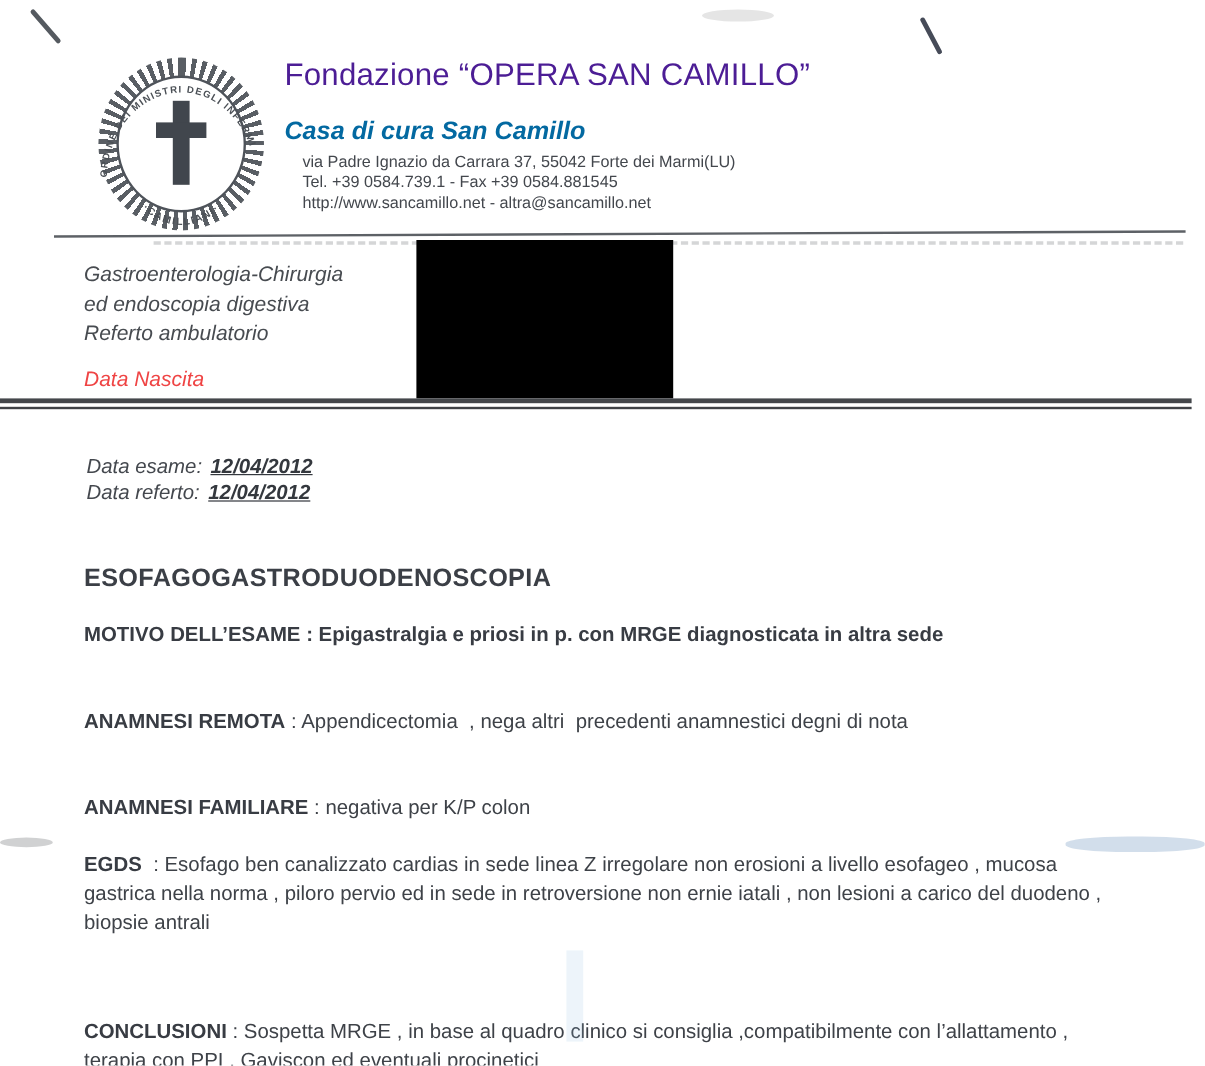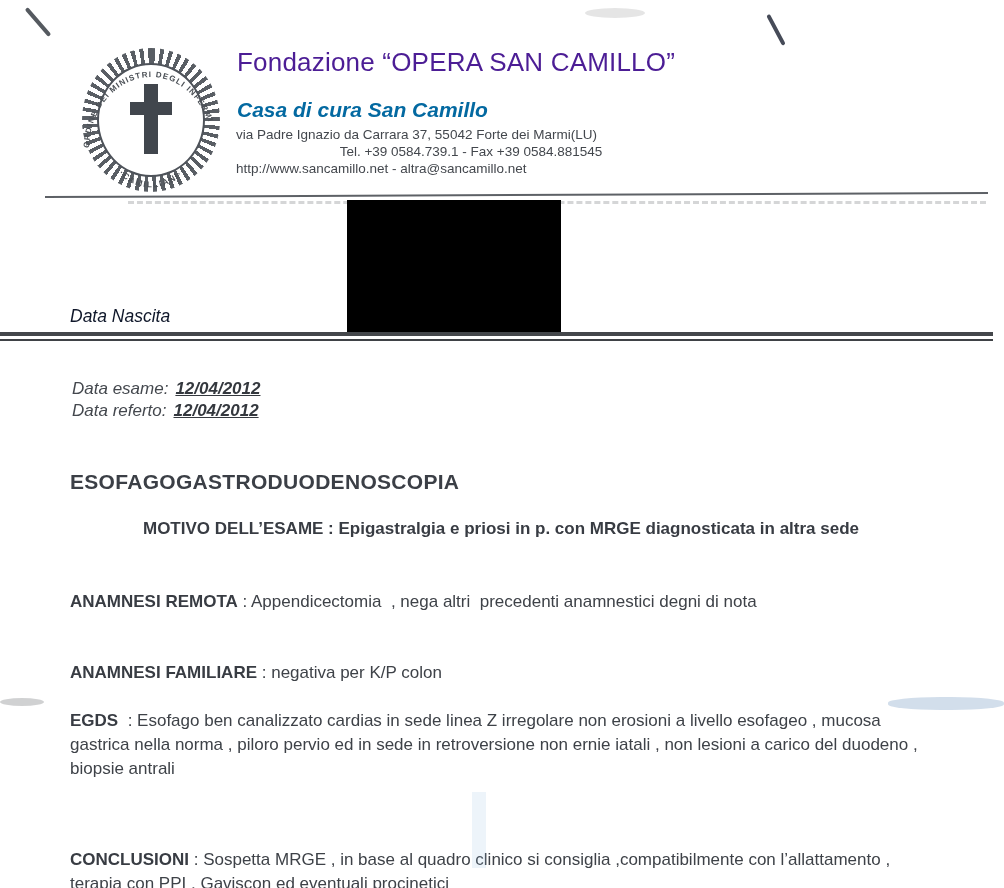--- a/index.html
+++ b/index.html
@@ -44,42 +44,42 @@
   }
   .seal-text .bottom-ring{font-size:8.5px;letter-spacing:1.4px;}
   .foundation-title{
     position:absolute;left:237px;top:47px;width:560px;
     font-size:26px;color:#4c1d95;letter-spacing:0.2px;white-space:nowrap;
   }
   .clinic-name{
     position:absolute;left:237px;top:98px;
     font-size:21px;font-weight:bold;font-style:italic;color:#0369a1;white-space:nowrap;
   }
-  .addr{position:absolute;left:236px;width:470px;font-size:13.5px;line-height:17px;color:#43474d;white-space:nowrap;}
+  .addr{position:absolute;left:252px;width:470px;font-size:13.5px;line-height:17px;color:#43474d;white-space:nowrap;}
   .addr.l1{top:126px;}
-  .addr.l2{top:143px;text-align:center;}
+  .addr.l2{top:143px;}
   .addr.l3{top:160px;}
 
   .header-rule{
     position:absolute;left:45px;top:194px;width:943px;height:2px;background:#5d6166;
     transform:rotate(-0.25deg);
   }
   .header-rule-shadow{
     position:absolute;left:128px;top:201px;width:858px;height:0;
     border-top:3px dashed rgba(105,108,112,0.28);
   }
 
   
   .dept{
     position:absolute;left:70px;top:216px;width:280px;
     font-style:italic;font-size:17.5px;line-height:24.5px;color:#474b50;
   }
   .birth-label{
     position:absolute;left:70px;top:306px;
-    font-style:italic;font-size:17.5px;color:#0f172a;
+    font-style:italic;font-size:17.5px;color:#ef4444;
   }
 
   
   .redaction-box{position:absolute;left:347px;top:200px;width:214px;height:137px;background:#000000;}
 
   
   .double-rule{
     position:absolute;left:0;top:332px;width:993px;height:9px;box-sizing:border-box;
     border-top:4px solid #44474b;border-bottom:2px solid #3f4246;background:#ffffff;
   }
@@ -91,21 +91,21 @@
   
   .report-title{
     position:absolute;left:70px;top:470px;
     font-size:21px;font-weight:bold;letter-spacing:0.3px;color:#3b3f46;
   }
   .para{
     position:absolute;left:70px;width:862px;
     font-size:17px;line-height:24px;color:#3e4248;white-space:pre-wrap;
   }
   .para .lbl{font-weight:bold;color:#383c43;}
-  .para.all-bold{font-weight:bold;color:#383c43;text-align:center;}
+  .para.all-bold{font-weight:bold;color:#383c43;}
   .p-motivo{top:517px;}
   .p-remota{top:590px;}
   .p-familiare{top:661px;}
   .p-egds{top:709px;}
   .p-conclusioni{top:805px;margin-top:43px;}
 </style>
 </head>
 <body>
 
 <div class="page">
@@ -135,20 +135,25 @@
 
   <div class="foundation-title">Fondazione “OPERA SAN CAMILLO”</div>
   <div class="clinic-name">Casa di cura San Camillo</div>
   <div class="addr l1">via Padre Ignazio da Carrara 37, 55042 Forte dei Marmi(LU)</div>
   <div class="addr l2">Tel. +39 0584.739.1 - Fax +39 0584.881545</div>
   <div class="addr l3">http://www.sancamillo.net - altra@sancamillo.net</div>
 
   <div class="header-rule"></div>
   <div class="header-rule-shadow"></div>
 
+  <div class="dept">
+    <div>Gastroenterologia-Chirurgia</div>
+    <div>ed endoscopia digestiva</div>
+    <div>Referto ambulatorio</div>
+  </div>
   <div class="birth-label">Data Nascita</div>
 
   <div class="redaction-box"></div>
 
   <div class="double-rule"></div>
 
   <div class="dates">
     <div><span>Data esame:</span><span class="val">12/04/2012</span></div>
     <div><span>Data referto:</span><span class="val">12/04/2012</span></div>
   </div>

